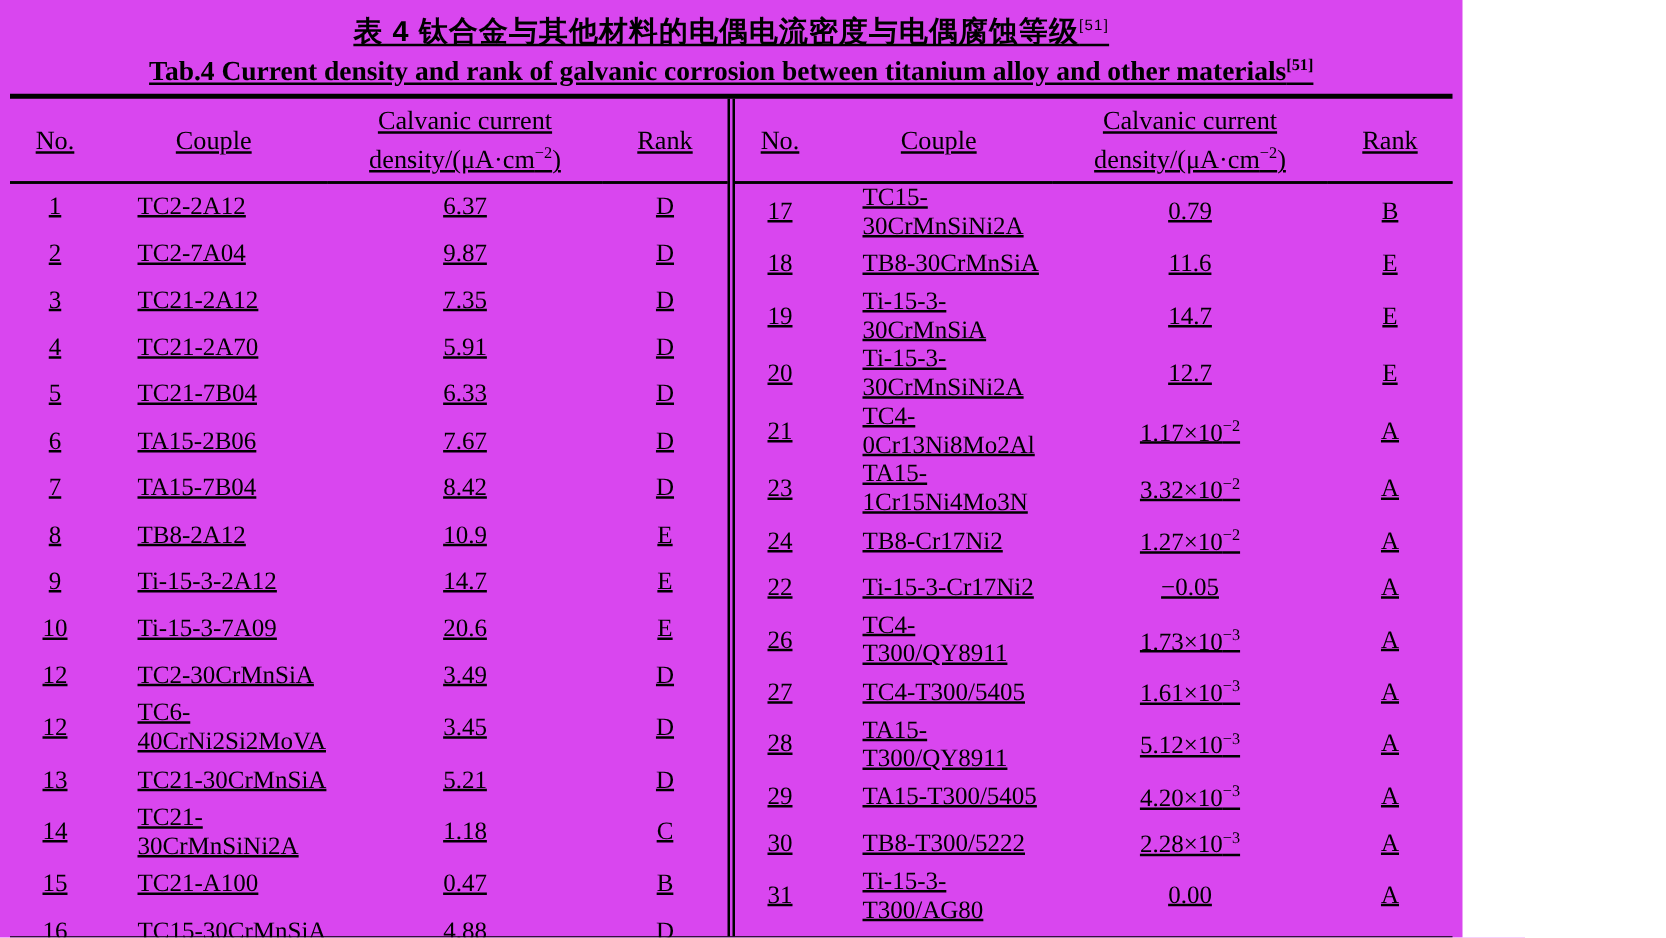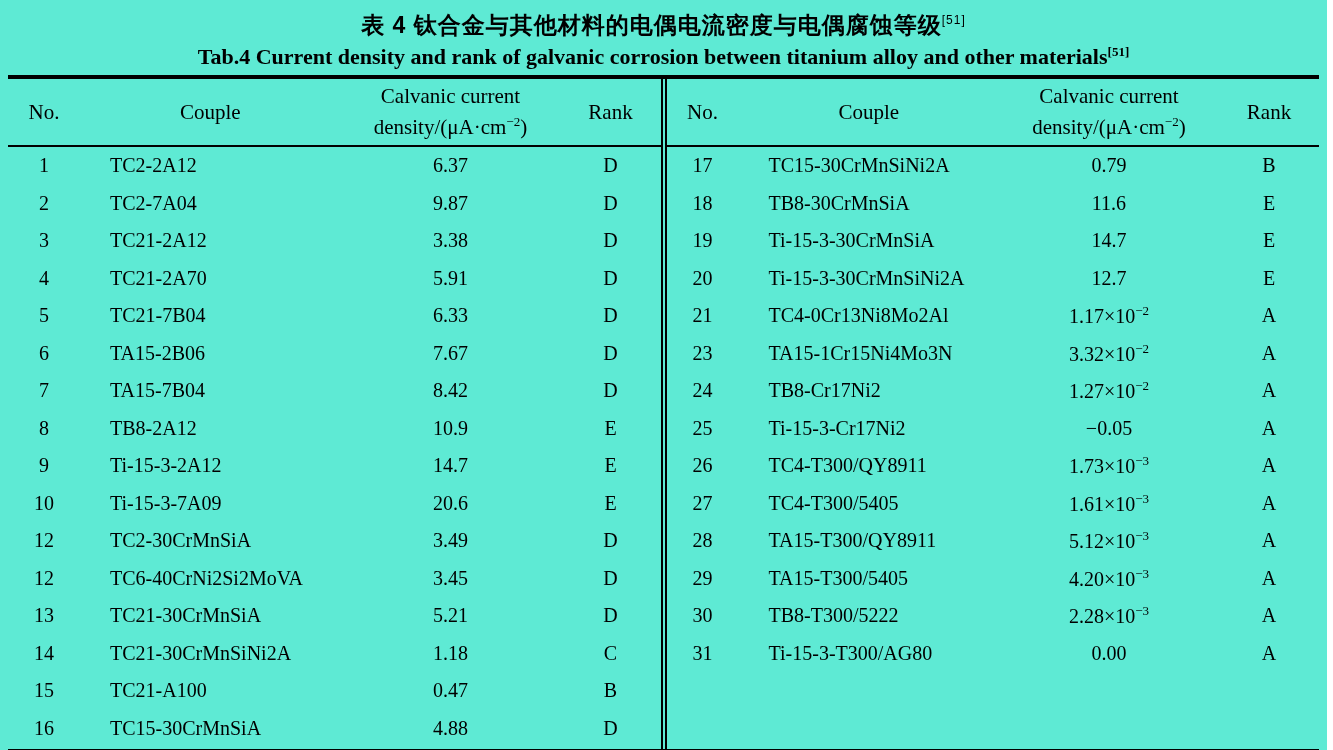--- a/index.html
+++ b/index.html
@@ -3,25 +3,26 @@
 <meta charset="utf-8">
 <style>
   html, body {
     margin: 0;
     padding: 0;
     background: #ffffff;
     color: #000000;
     font-family: "Liberation Serif", serif;
   }
   .page {
-    width: 1327px;
+    width: 1170px;
     height: 750px;
-    background: #5eead4;
+    background: #d946ef;
     overflow: hidden;
     box-sizing: border-box;
+    text-decoration: underline;
   }
   .titles {
     text-align: center;
     padding-top: 6px;
   }
   .title-cn {
     font-family: "Liberation Sans", sans-serif;
     font-weight: bold;
     font-size: 23px;
     line-height: 28px;
@@ -120,21 +121,21 @@
             </tr>
             <tr>
               <td class="c-no">2</td>
               <td class="c-couple">TC2-7A04</td>
               <td class="c-density">9.87</td>
               <td class="c-rank">D</td>
             </tr>
             <tr>
               <td class="c-no">3</td>
               <td class="c-couple">TC21-2A12</td>
-              <td class="c-density">3.38</td>
+              <td class="c-density">7.35</td>
               <td class="c-rank">D</td>
             </tr>
             <tr>
               <td class="c-no">4</td>
               <td class="c-couple">TC21-2A70</td>
               <td class="c-density">5.91</td>
               <td class="c-rank">D</td>
             </tr>
             <tr>
               <td class="c-no">5</td>
@@ -262,21 +263,21 @@
               <td class="c-density">3.32×10<sup>−2</sup></td>
               <td class="c-rank">A</td>
             </tr>
             <tr>
               <td class="c-no">24</td>
               <td class="c-couple">TB8-Cr17Ni2</td>
               <td class="c-density">1.27×10<sup>−2</sup></td>
               <td class="c-rank">A</td>
             </tr>
             <tr>
-              <td class="c-no">25</td>
+              <td class="c-no">22</td>
               <td class="c-couple">Ti-15-3-Cr17Ni2</td>
               <td class="c-density">−0.05</td>
               <td class="c-rank">A</td>
             </tr>
             <tr>
               <td class="c-no">26</td>
               <td class="c-couple">TC4-T300/QY8911</td>
               <td class="c-density">1.73×10<sup>−3</sup></td>
               <td class="c-rank">A</td>
             </tr>

